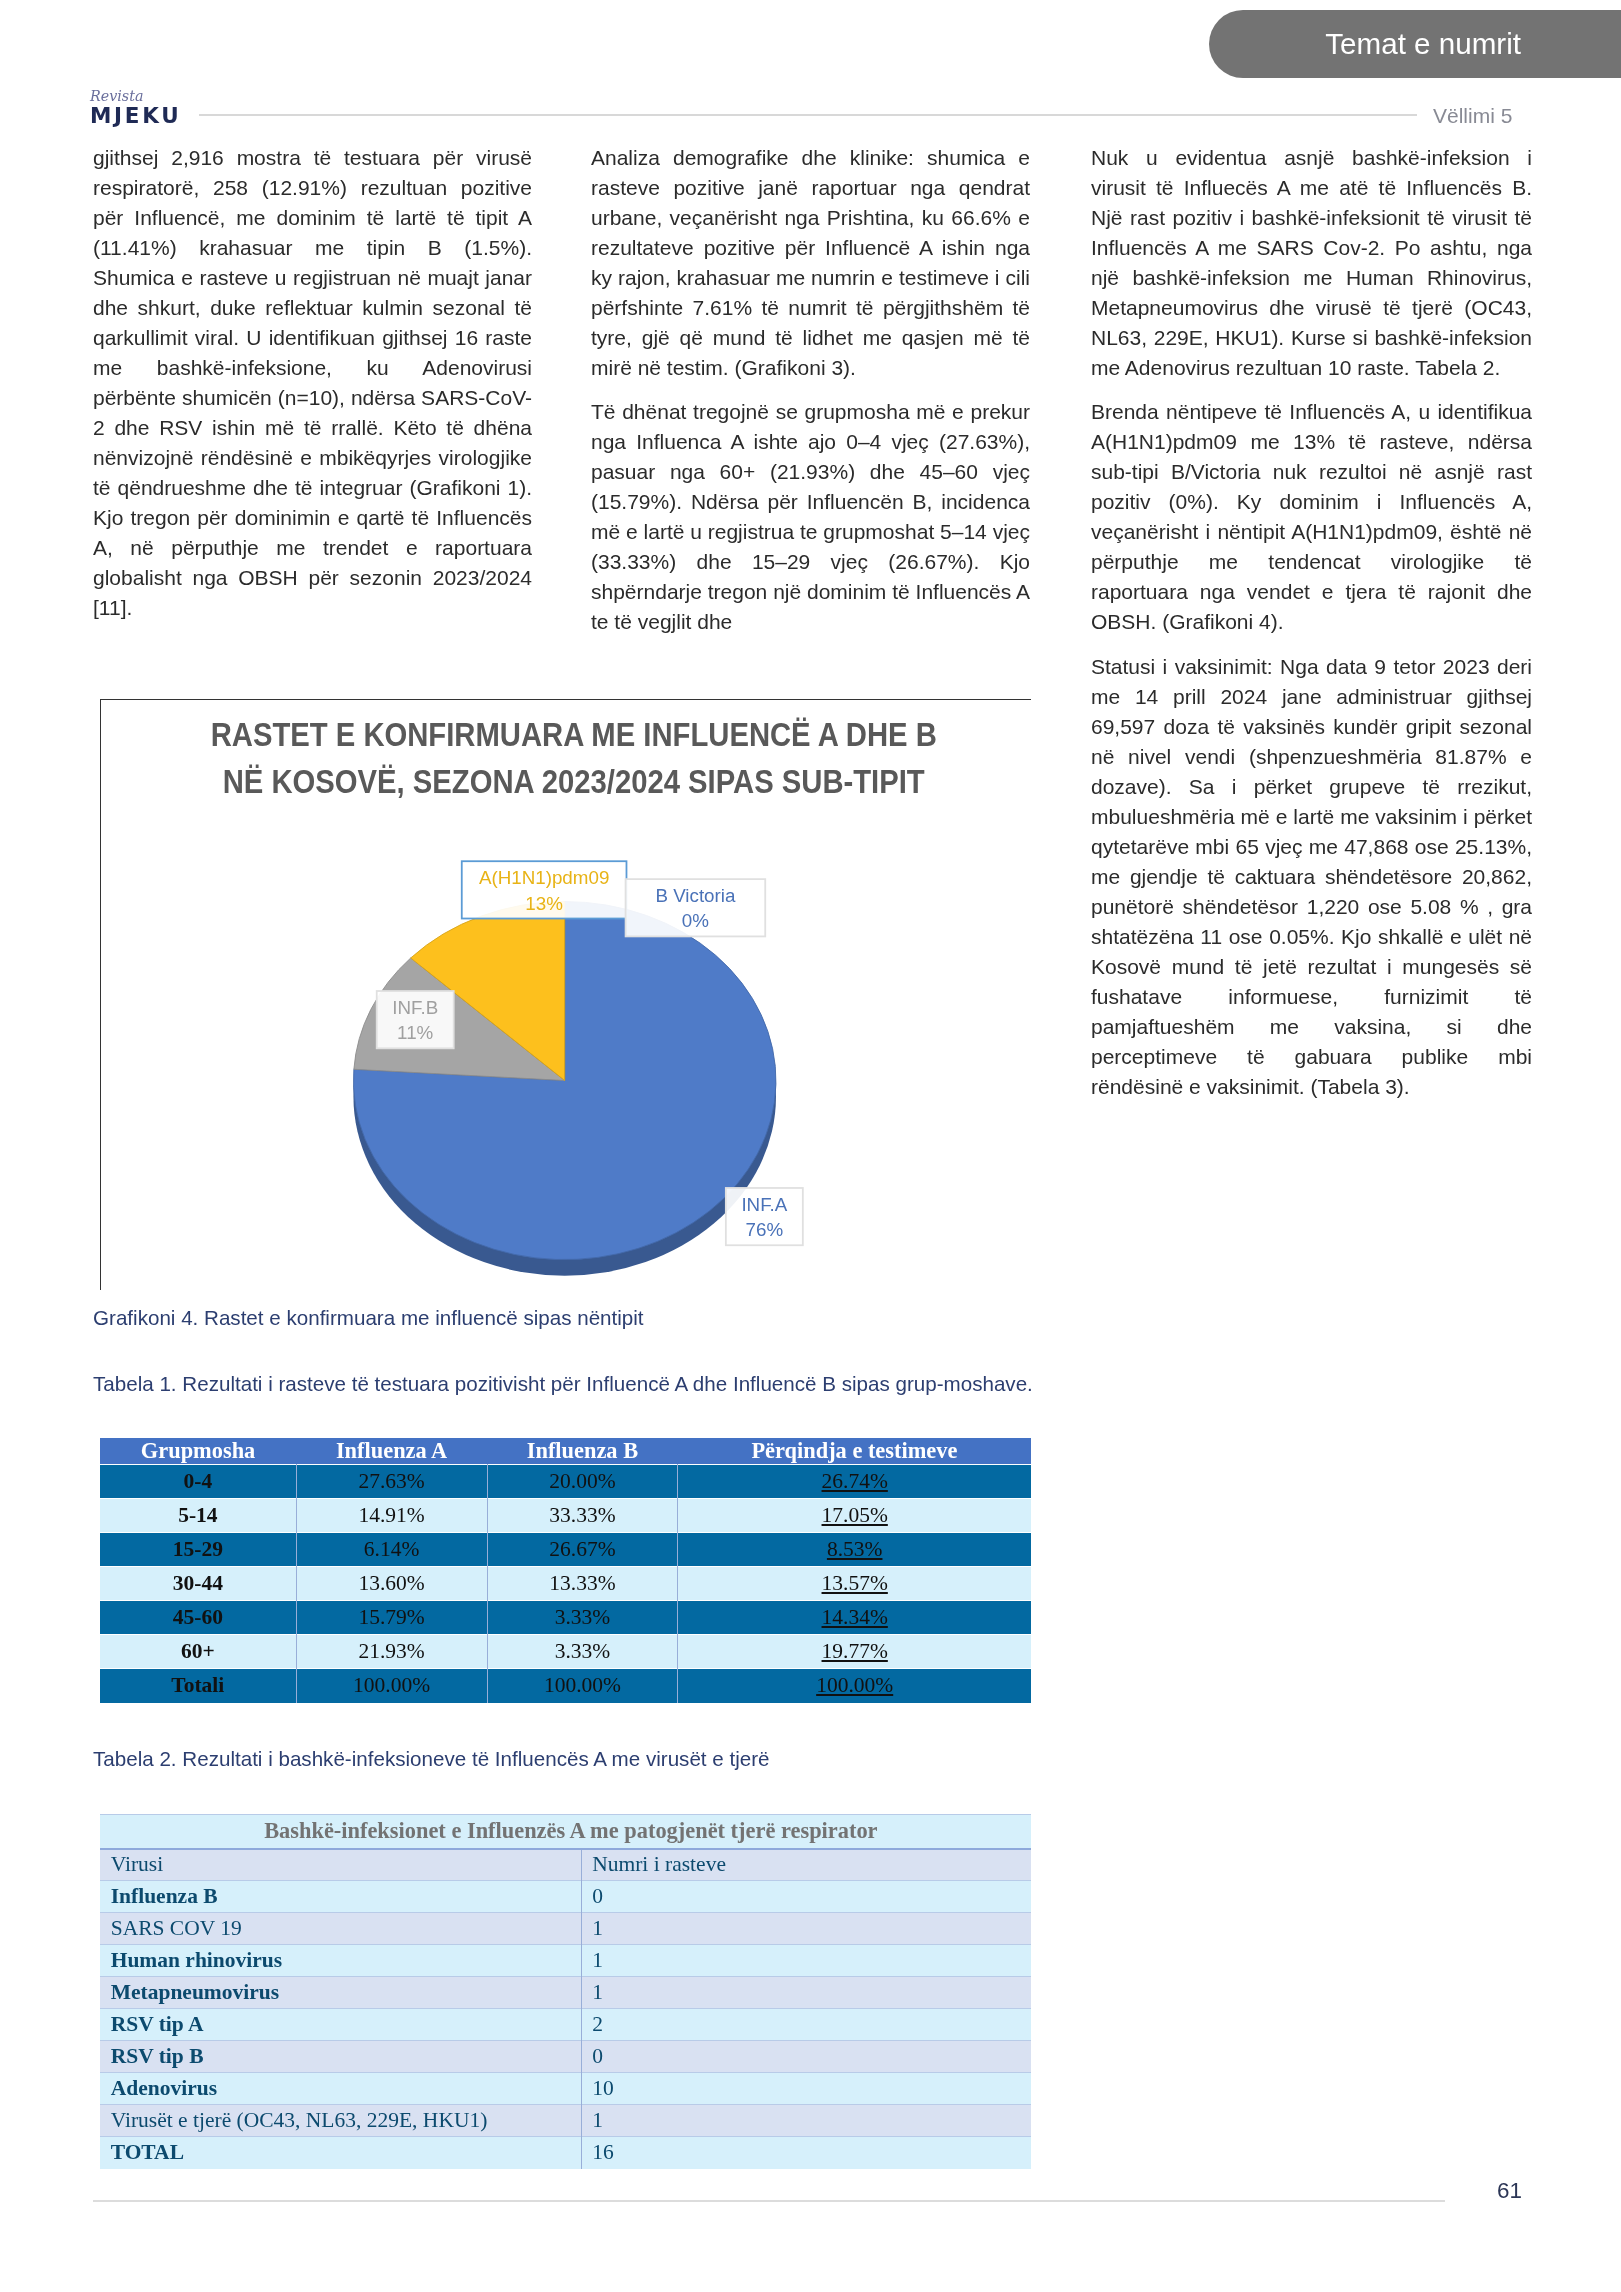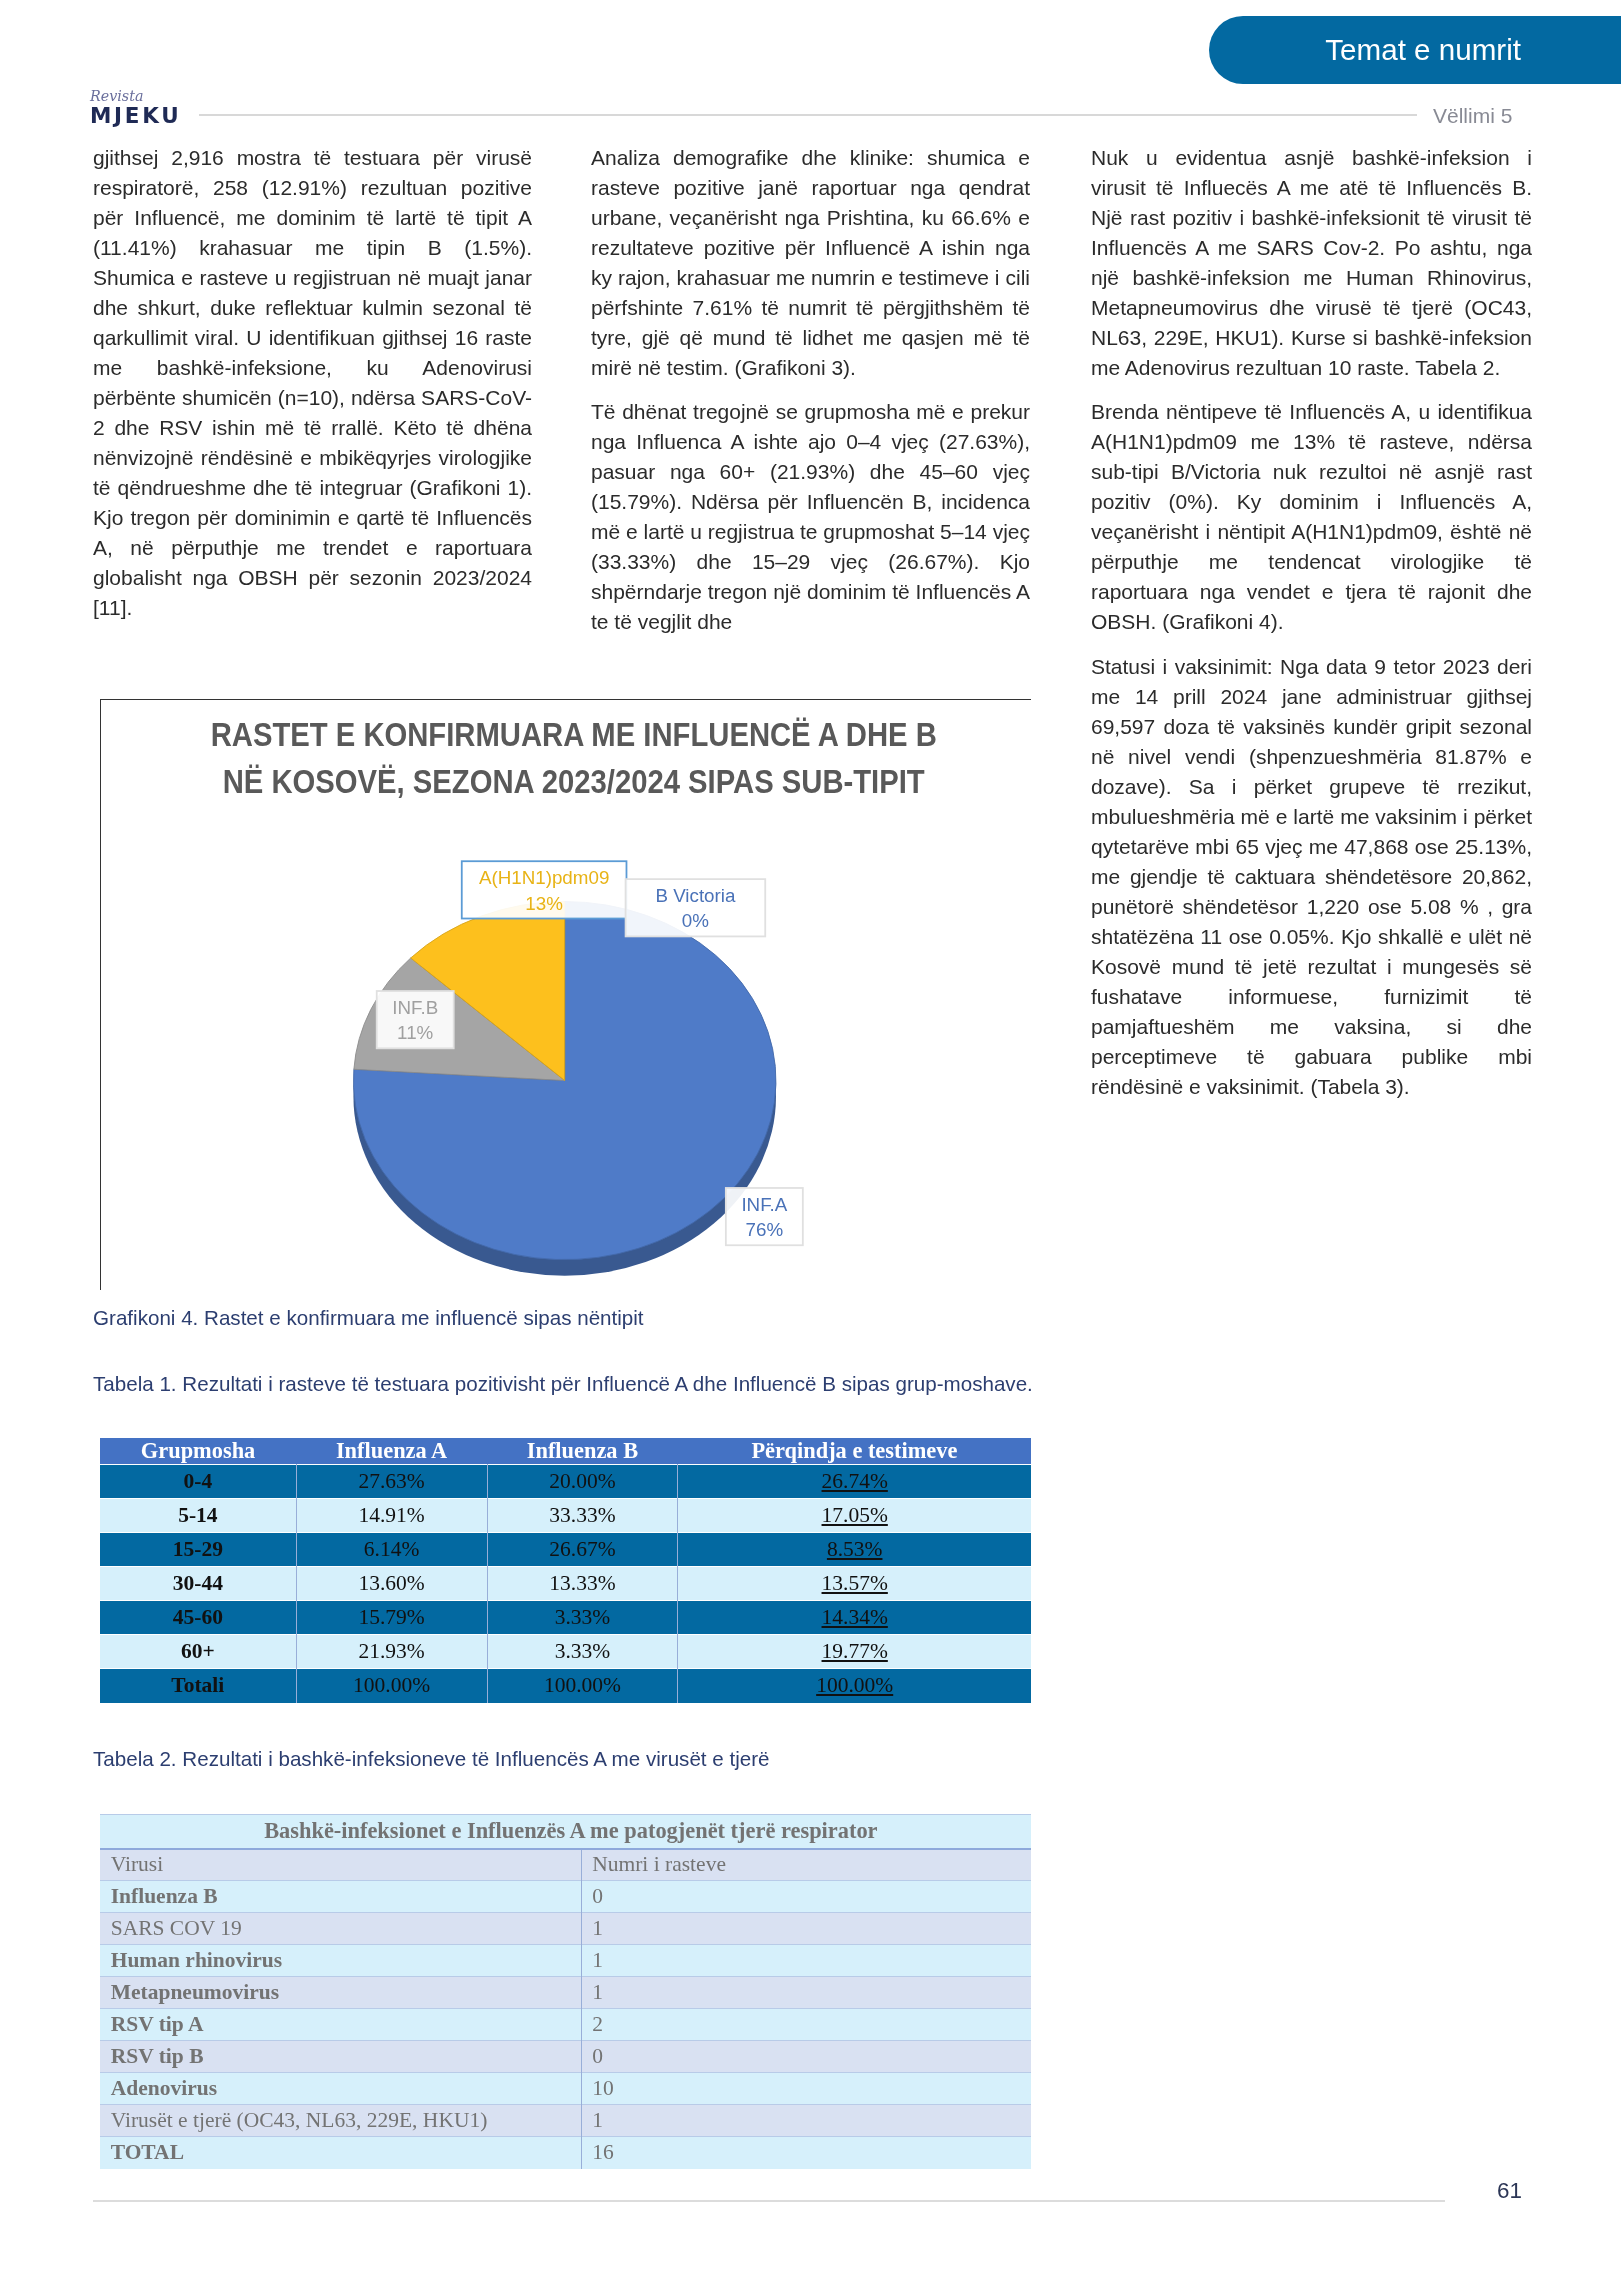--- a/index.html
+++ b/index.html
@@ -1,21 +1,21 @@
 <!DOCTYPE html>
 <html style="font-size:14.3px"><head>
   <meta charset="utf-8">
   <style>
     * { box-sizing: border-box; margin: 0; padding: 0; }
     html, body { width: 1621px; height: 2293px; background: #ffffff; }
     body { position: relative; font-family: "DejaVu Sans", sans-serif; color: #2b2b2b; overflow: hidden; }
 
     .section-tab {
-      position: absolute; left: 1209px; top: 16px; width: 412px; height: 68px;
-      background: #0369a1; border-radius: 34px 0 0 34px;
+      position: absolute; left: 1209px; top: 10px; width: 412px; height: 68px;
+      background: #737373; border-radius: 34px 0 0 34px;
       color: #ffffff; font-family: "Liberation Sans", sans-serif; font-size: 29.6px;
       display: flex; align-items: center; justify-content: flex-end; padding-right: 100px;
     }
     .logo { position: absolute; left: 90px; top: 88px; }
     .logo .revista { font-family: "DejaVu Serif", serif; font-style: italic; font-size: 14.3px; color: #6a6f9c; line-height: 16px; }
     .logo .mjeku { font-family: "DejaVu Sans", sans-serif; font-weight: bold; font-size: 21.5px; letter-spacing: 2.7px; color: #1f2a55; line-height: 23px; }
     .header-rule { position: absolute; left: 199px; top: 114px; width: 1218px; height: 1.8px; background: #d8d8d8; }
     .volume { position: absolute; left: 1433px; top: 104px; font-family: "Liberation Sans", sans-serif; font-size: 21px; color: #888a94; }
 
     .col { position: absolute; font-family: "Liberation Sans", sans-serif; font-size: 21px; line-height: 30px; color: #2b2b2b; text-align: justify; }
@@ -37,21 +37,21 @@
     .t1 { position: absolute; left: 100px; top: 1438px; width: 931px; }
     .t1 th { background: #4472c4; color: #ffffff; font-size: 22.4px; font-weight: bold; height: 20px; text-align: center; }
     .t1 td { font-size: 21.5px; height: 34px; text-align: center; border-right: 0.9px solid #98aed8; border-top: 1.8px solid #ffffff; color: #111; }
     .t1 td:last-child { border-right: none; text-decoration: underline; }
     .t1 td.grp { font-weight: bold; }
     .t1 tr.odd td { background: #0369a1; }
     .t1 tr.even td { background: #d6f0fb; }
 
     .t2 { position: absolute; left: 100px; top: 1814px; width: 931px; }
     .t2 .t2head td { background: #d6f0fb; color: #737373; font-weight: bold; font-size: 22.4px; text-align: center; height: 34px; border-bottom: 2.7px solid #8ea9db; }
-    .t2 td { font-size: 21.5px; height: 32px; color: #737373; border-top: 1.8px solid #b8cbe8; padding-left: 10.7px; }
+    .t2 td { font-size: 21.5px; height: 32px; color: #0c4a6e; border-top: 1.8px solid #b8cbe8; padding-left: 10.7px; }
     .t2 td.virus { width: 481px; border-right: 0.9px solid #98aed8; }
     .t2 td.bold { font-weight: bold; }
     .t2 tr.odd td { background: #d9e1f2; }
     .t2 tr.even td { background: #d6f0fb; }
 
     .footer-rule { position: absolute; left: 93px; top: 2200px; width: 1352px; height: 1.8px; background: #dcdcdc; }
     .page-num { position: absolute; left: 1497px; top: 2178px; font-family: "Liberation Sans", sans-serif; font-size: 22.4px; color: #2c3656; }
   </style>
 </head>
 <body>

